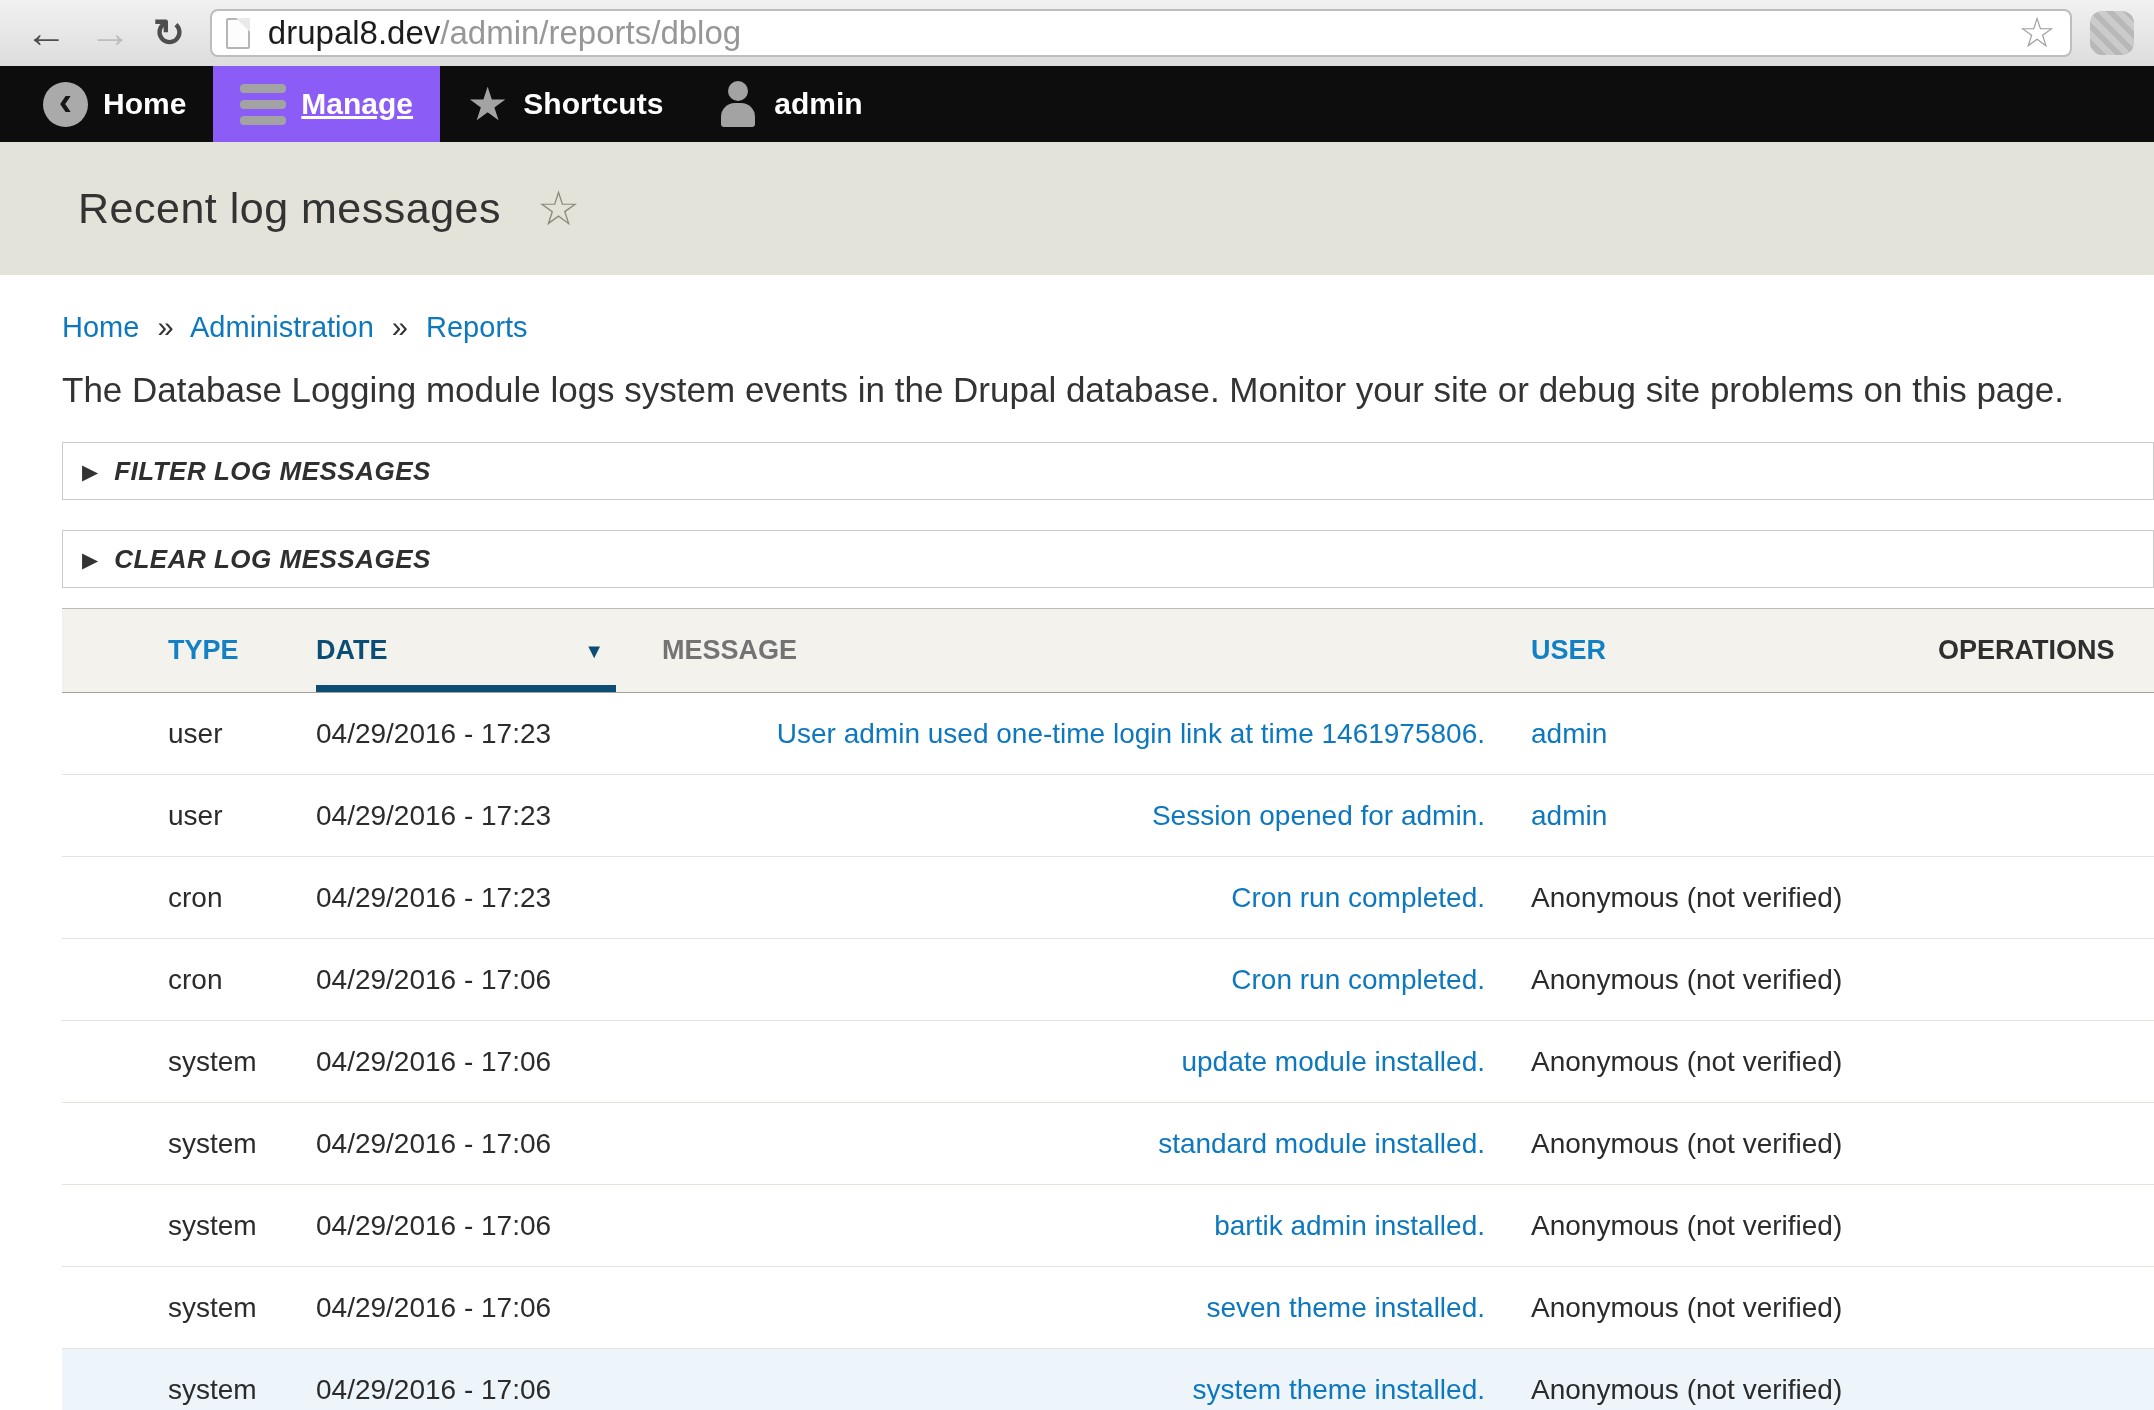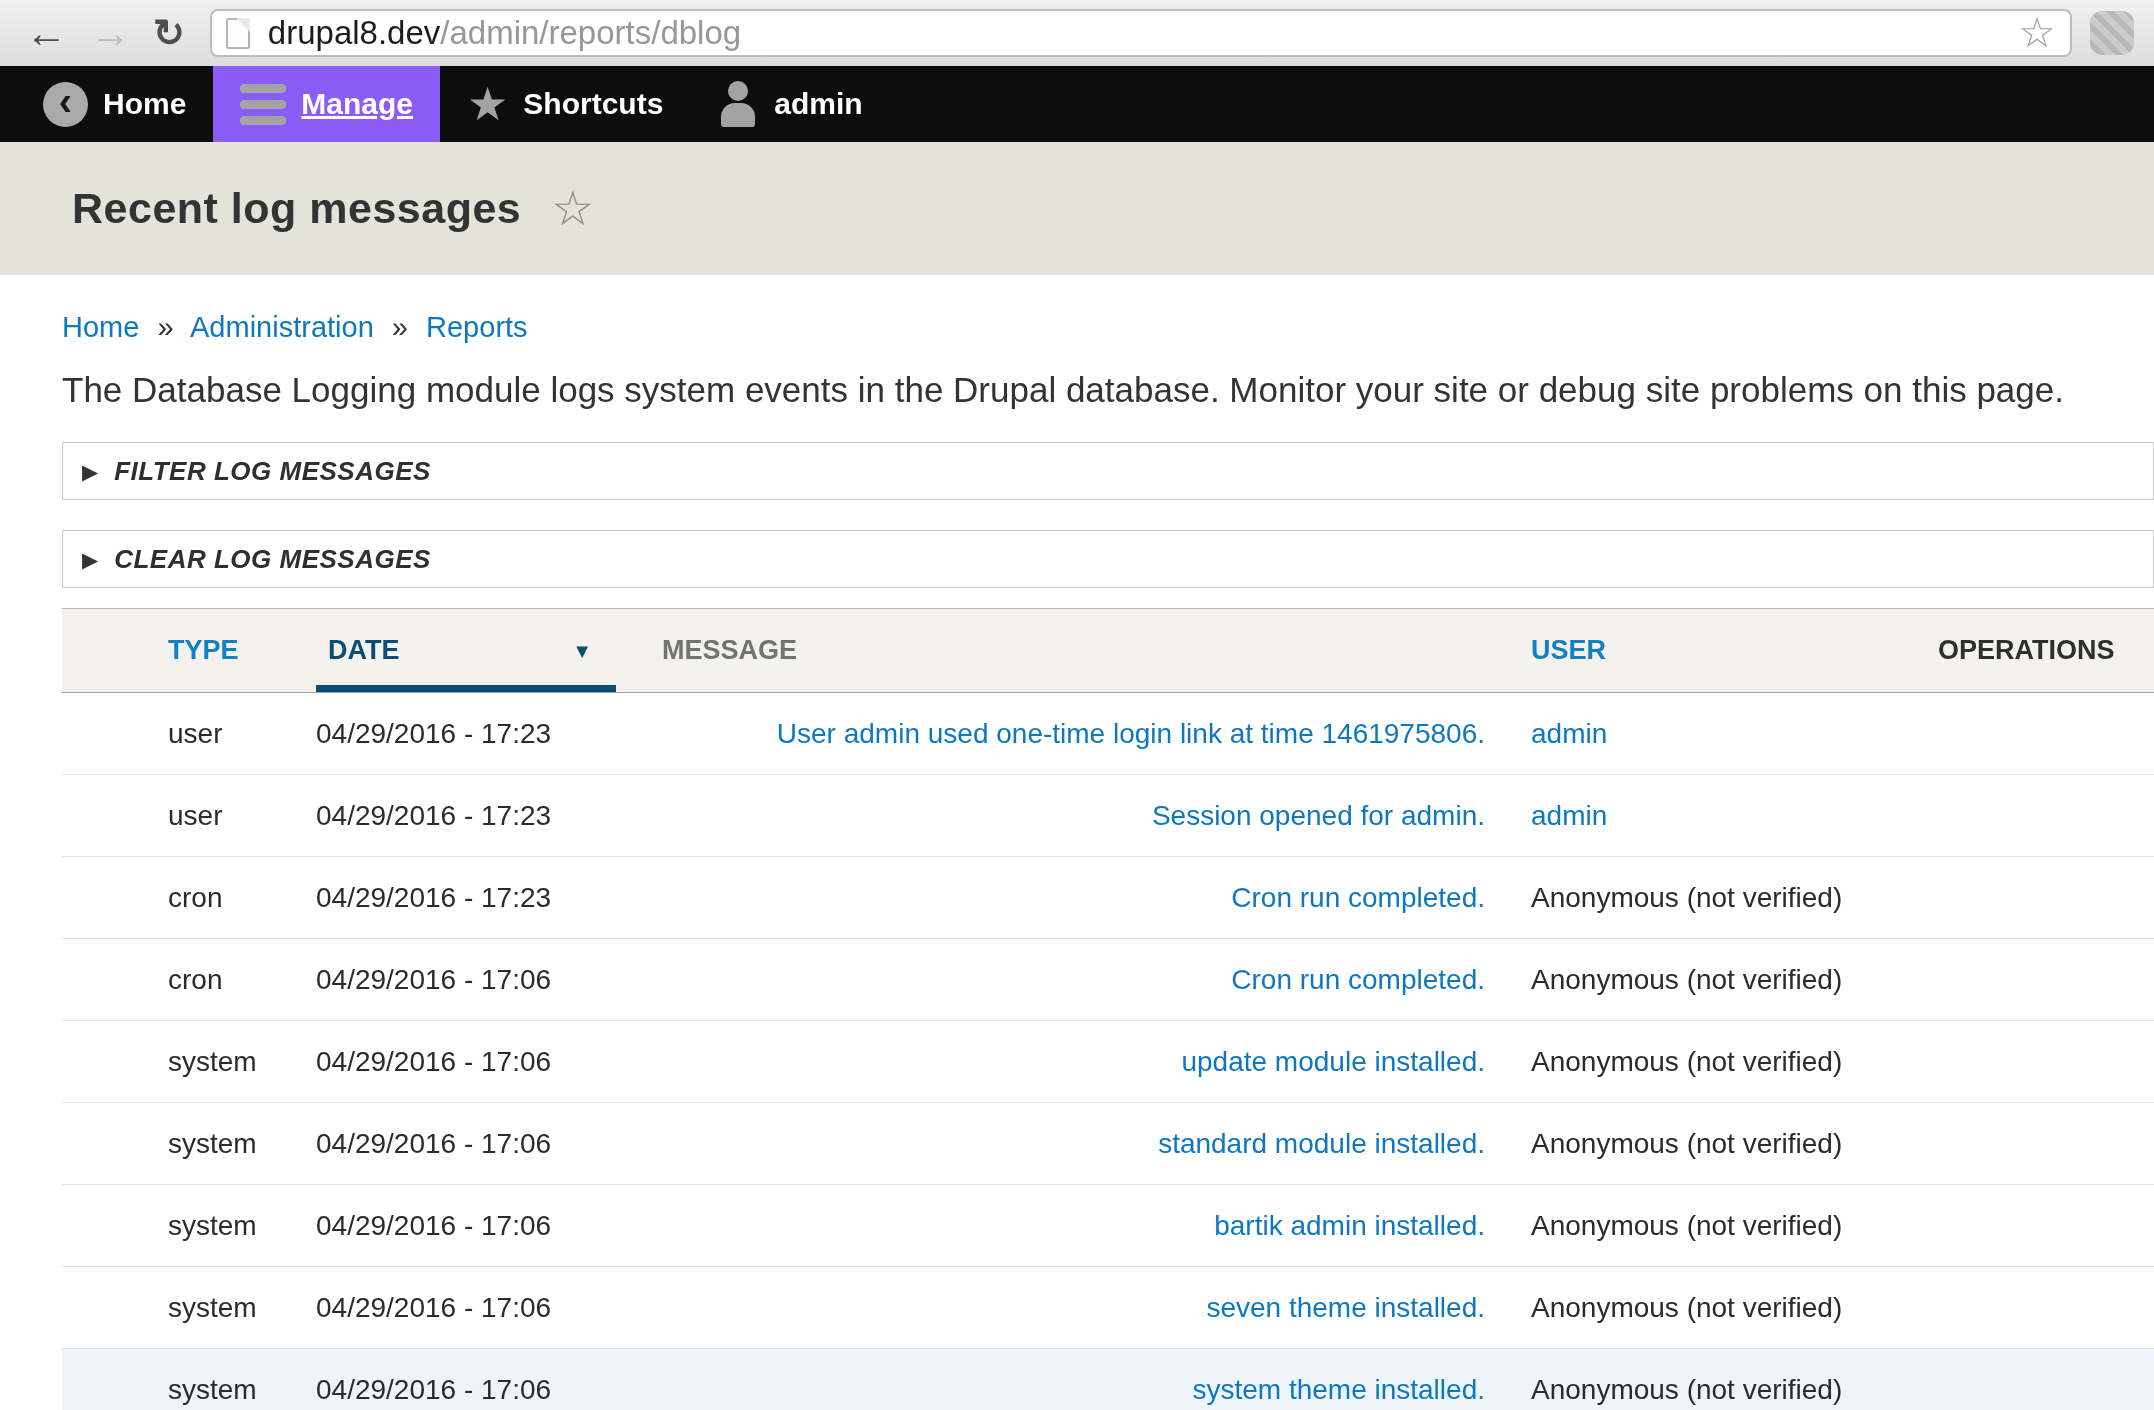--- a/index.html
+++ b/index.html
@@ -61,21 +61,21 @@
   .hamburger-icon i { display:block; width:46px; height:9px; border-radius:4px; background:#a3a3a3; }
   .star-glyph { color:#a3a3a3; font-size:46px; line-height:1; }
   .person-icon { width:42px; height:46px; position:relative; }
   .person-icon .head { position:absolute; top:0; left:11px; width:20px; height:20px; border-radius:50%; background:#a3a3a3; }
   .person-icon .torso { position:absolute; bottom:0; left:4px; width:34px; height:24px; background:#a3a3a3; border-radius:14px 14px 3px 3px; }
 
   
   .title-band {
     height:133px; background:#e4e3da; display:flex; align-items:center; padding-left:62px;
   }
-  .title-band h1 { margin:10px; font-size:43px; font-weight:bold; color:#333333; letter-spacing:.5px; }
+  .title-band h1 { margin:16px; font-size:43px; font-weight:normal; color:#333333; letter-spacing:.5px; }
   .fav-star { font-size:48px; color:#8c8c78; margin-left:20px; line-height:1; font-weight:normal; }
 
   
   .content { padding-left:62px; }
   .breadcrumb { margin-top:36px; font-size:29px; color:#333; }
   .breadcrumb a { color:#0e78bf; text-decoration:none; cursor:pointer; }
   .breadcrumb .sep { color:#333; margin:0 10px; }
   .description { margin:26px 0 0 0; font-size:35px; color:#333; }
 
   .details-box {
@@ -90,21 +90,21 @@
   
   table.log-table { border-collapse:collapse; width:100%; margin-top:20px; table-layout:fixed; }
   col.c-type { width:254px; }
   col.c-date { width:300px; }
   col.c-message { width:869px; }
   col.c-user { width:407px; }
 
   thead th {
     background:#f3f2ed; height:84px; text-align:left; vertical-align:middle;
     border-top:1px solid #bcbbb3; border-bottom:1px solid #a3a29a;
-    font-size:27px; font-weight:bold; padding:12px;
+    font-size:27px; font-weight:bold; padding:0;
   }
   th.col-type { padding-left:106px; }
   th.col-type a { color:#1280c4; text-decoration:none; cursor:pointer; }
   th.col-date { box-shadow:inset 0 -7px 0 #0b4d74; }
   th.col-date a {
     display:flex; align-items:center; justify-content:space-between;
     color:#0b4d74; text-decoration:none; cursor:pointer; padding-right:12px;
   }
   .sort-arrow { font-size:20px; line-height:1; }
   th.col-message { padding-left:46px; color:#737373; }

